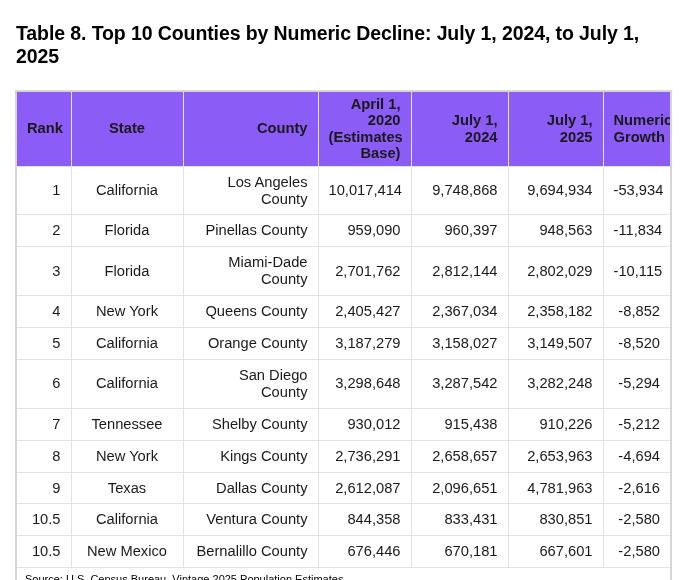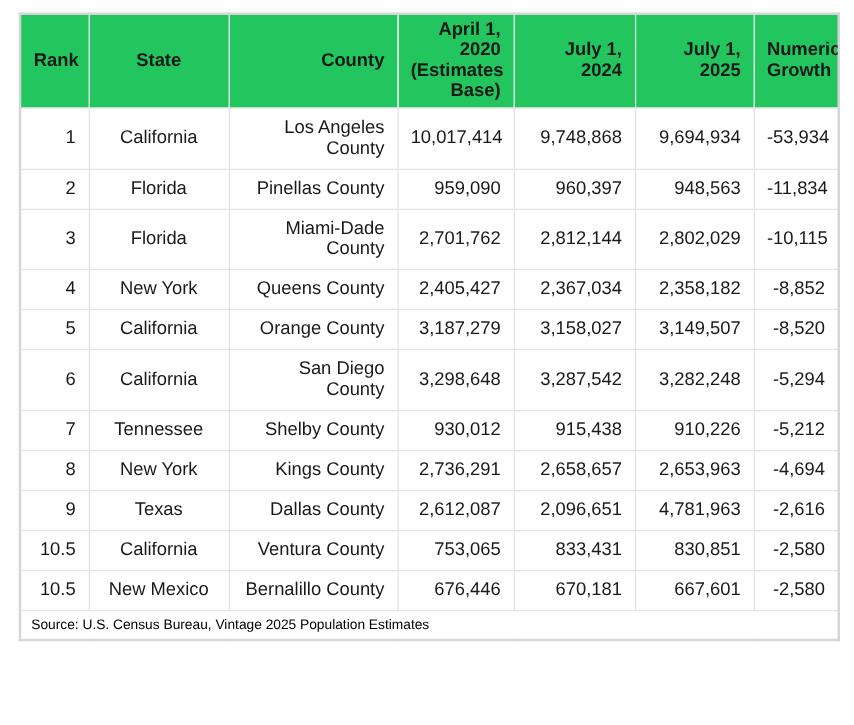--- a/index.html
+++ b/index.html
@@ -33,21 +33,21 @@
     border: 2px solid #d6d6d6;
   }
   .data-table th,
   .data-table td {
     border: 1px solid #e3e3e3;
     font-size: 14.7px;
     vertical-align: middle;
     overflow: hidden;
   }
   .data-table th {
-    background: #22c55e;
+    background: #8b5cf6;
     font-weight: bold;
     padding: 4px 10px;
     line-height: 1.12;
     white-space: pre-line;
   }
   .data-table td {
     background: #ffffff;
     padding: 7px 10px;
     line-height: 1.15;
   }
@@ -60,20 +60,21 @@
     padding: 5px 8px !important;
     text-align: left;
     color: #000000;
     line-height: 1.2;
   }
 </style>
 </head>
 <body>
 
 <div class="page">
+  <h1 class="page-title">Table 8. Top 10 Counties by Numeric Decline: July 1, 2024, to July 1, 2025</h1>
 
   <table class="data-table">
     <colgroup>
       <col style="width:55px">
       <col style="width:112px">
       <col style="width:135px">
       <col style="width:93px">
       <col style="width:97px">
       <col style="width:95px">
       <col style="width:68px">
@@ -175,21 +176,21 @@
           <td class="col-2">Dallas County</td>
           <td class="col-3">2,612,087</td>
           <td class="col-4">2,096,651</td>
           <td class="col-5">4,781,963</td>
           <td class="col-6">-2,616</td>
         </tr>
         <tr>
           <td class="col-0">10.5</td>
           <td class="col-1">California</td>
           <td class="col-2">Ventura County</td>
-          <td class="col-3">753,065</td>
+          <td class="col-3">844,358</td>
           <td class="col-4">833,431</td>
           <td class="col-5">830,851</td>
           <td class="col-6">-2,580</td>
         </tr>
         <tr>
           <td class="col-0">10.5</td>
           <td class="col-1">New Mexico</td>
           <td class="col-2">Bernalillo County</td>
           <td class="col-3">676,446</td>
           <td class="col-4">670,181</td>

